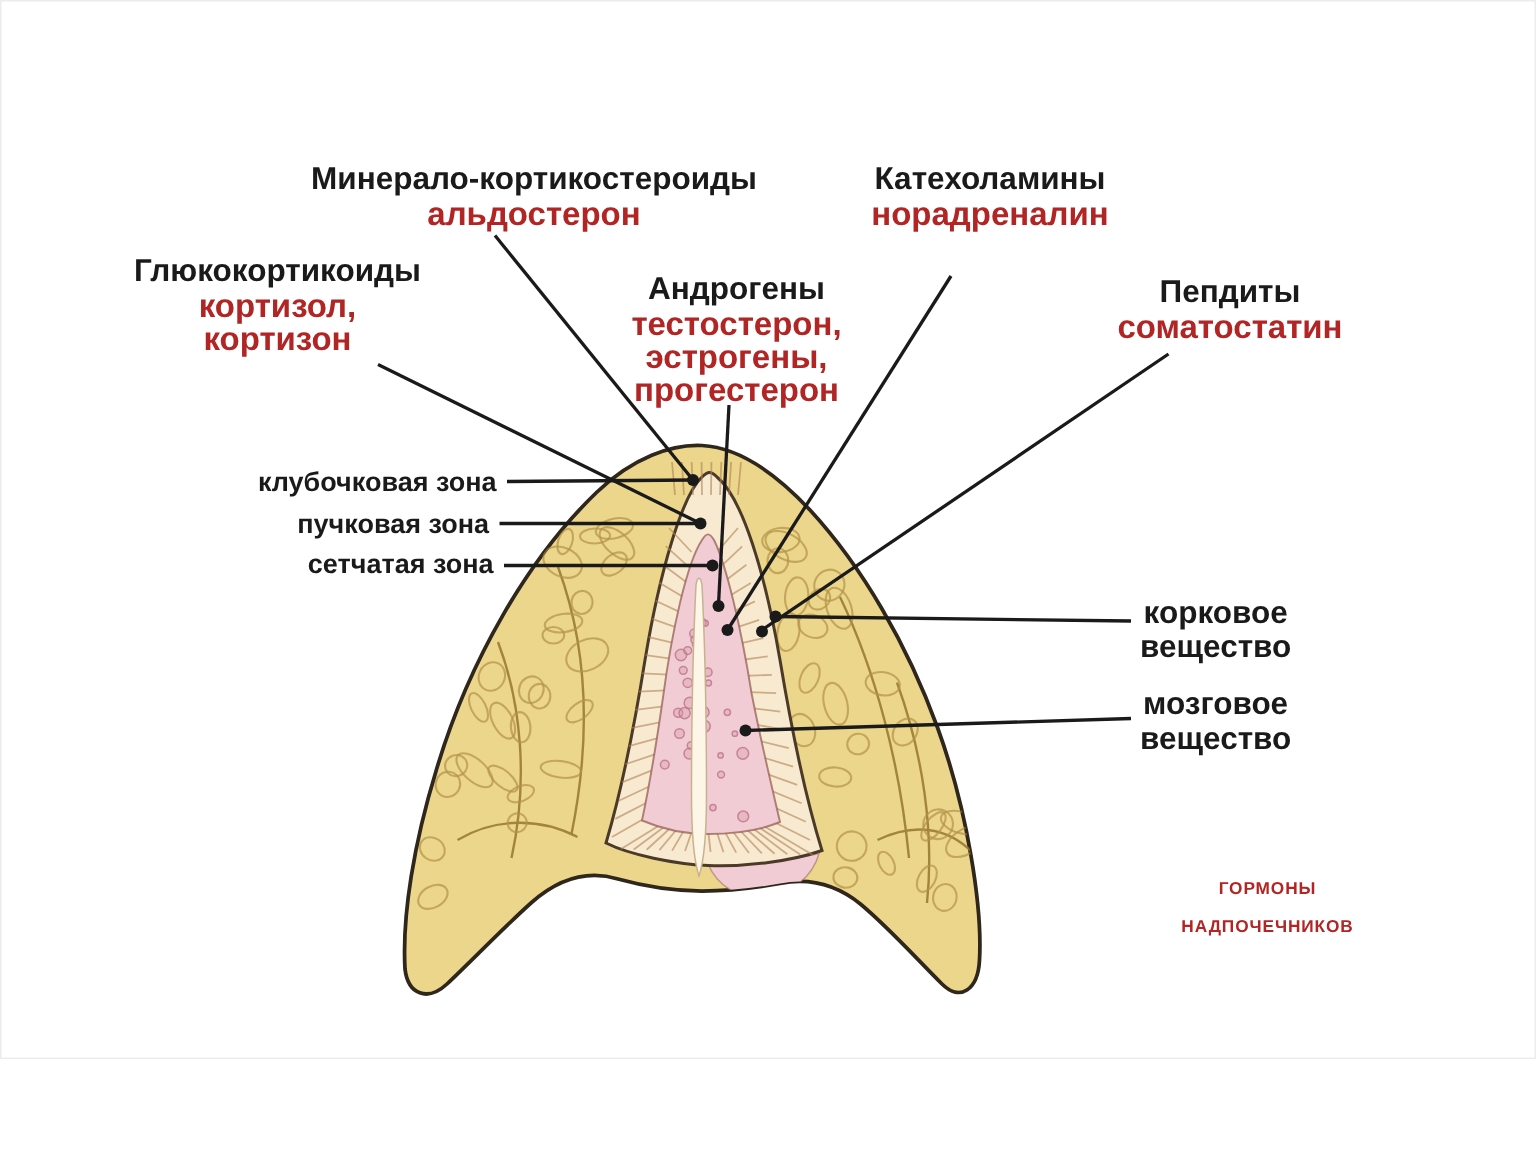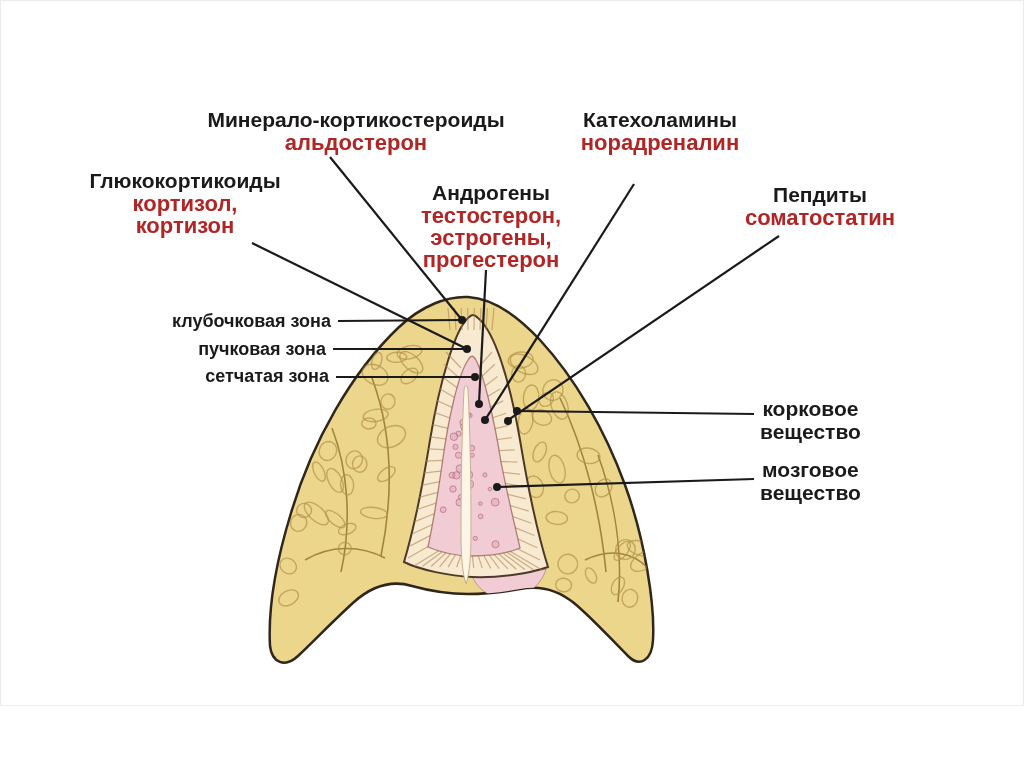--- a/index.html
+++ b/index.html
@@ -274,14 +274,18 @@
 
   <div class="label leftalign" style="left:760px;top:397px;line-height:23px">
     <div>корковое</div>
     <div>вещество</div>
   </div>
   <div class="label leftalign" style="left:760px;top:458px;line-height:23px">
     <div>мозговое</div>
     <div>вещество</div>
   </div>
 
+  <div class="footer" style="left:845px;top:581px">
+    <div>ГОРМОНЫ</div>
+    <div>НАДПОЧЕЧНИКОВ</div>
+  </div>
 
 </div>
 
 </body></html>

